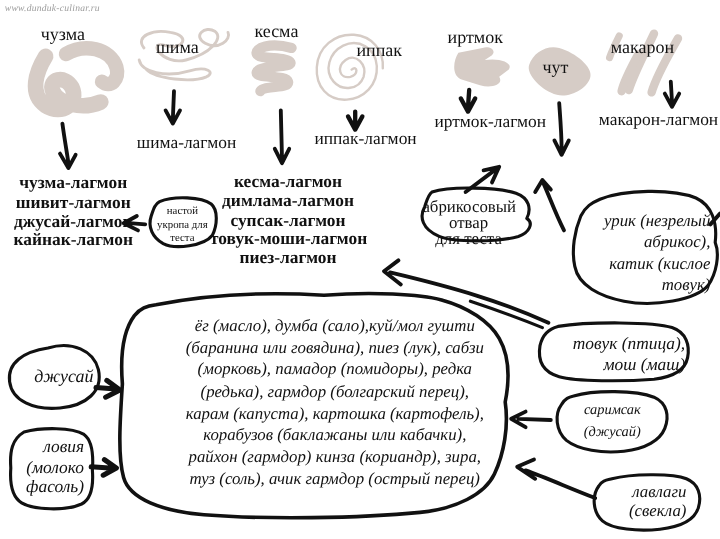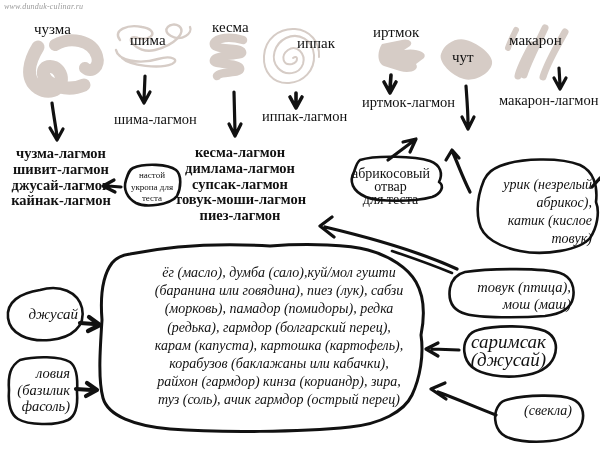--- a/index.html
+++ b/index.html
@@ -131,28 +131,29 @@
     <div>корабузов (баклажаны или кабачки),</div>
     <div>райхон (гармдор) кинза (кориандр), зира,</div>
     <div>туз (соль), ачик гармдор (острый перец)</div>
   </div>
 
   <div class="bubble-txt" style="left:8px;top:306px;width:70px;font-size:15px">
     <div>джусай</div>
   </div>
   <div class="bubble-txt" style="left:12px;top:365px;width:58px;font-size:14.5px;line-height:16.5px">
     <div>ловия</div>
-    <div>(базилик</div>
+    <div>(молоко</div>
     <div>фасоль)</div>
   </div>
   <div class="bubble-txt" style="left:447px;top:279px;width:124px;font-size:14.5px;line-height:16.5px">
     <div>товук (птица),</div>
     <div>мош (маш)</div>
   </div>
-  <div class="bubble-txt" style="left:464px;top:333px;width:82px;font-size:19px;line-height:17.5px">
+  <div class="bubble-txt" style="left:452px;top:333px;width:82px;font-size:12px;line-height:17.5px">
     <div>саримсак</div>
     <div>(джусай)</div>
   </div>
   <div class="bubble-txt" style="left:500px;top:403px;width:72px;font-size:14px;line-height:15.5px">
+    <div>лавлаги</div>
     <div>(свекла)</div>
   </div>
 
 </div>
 
 </body></html>

